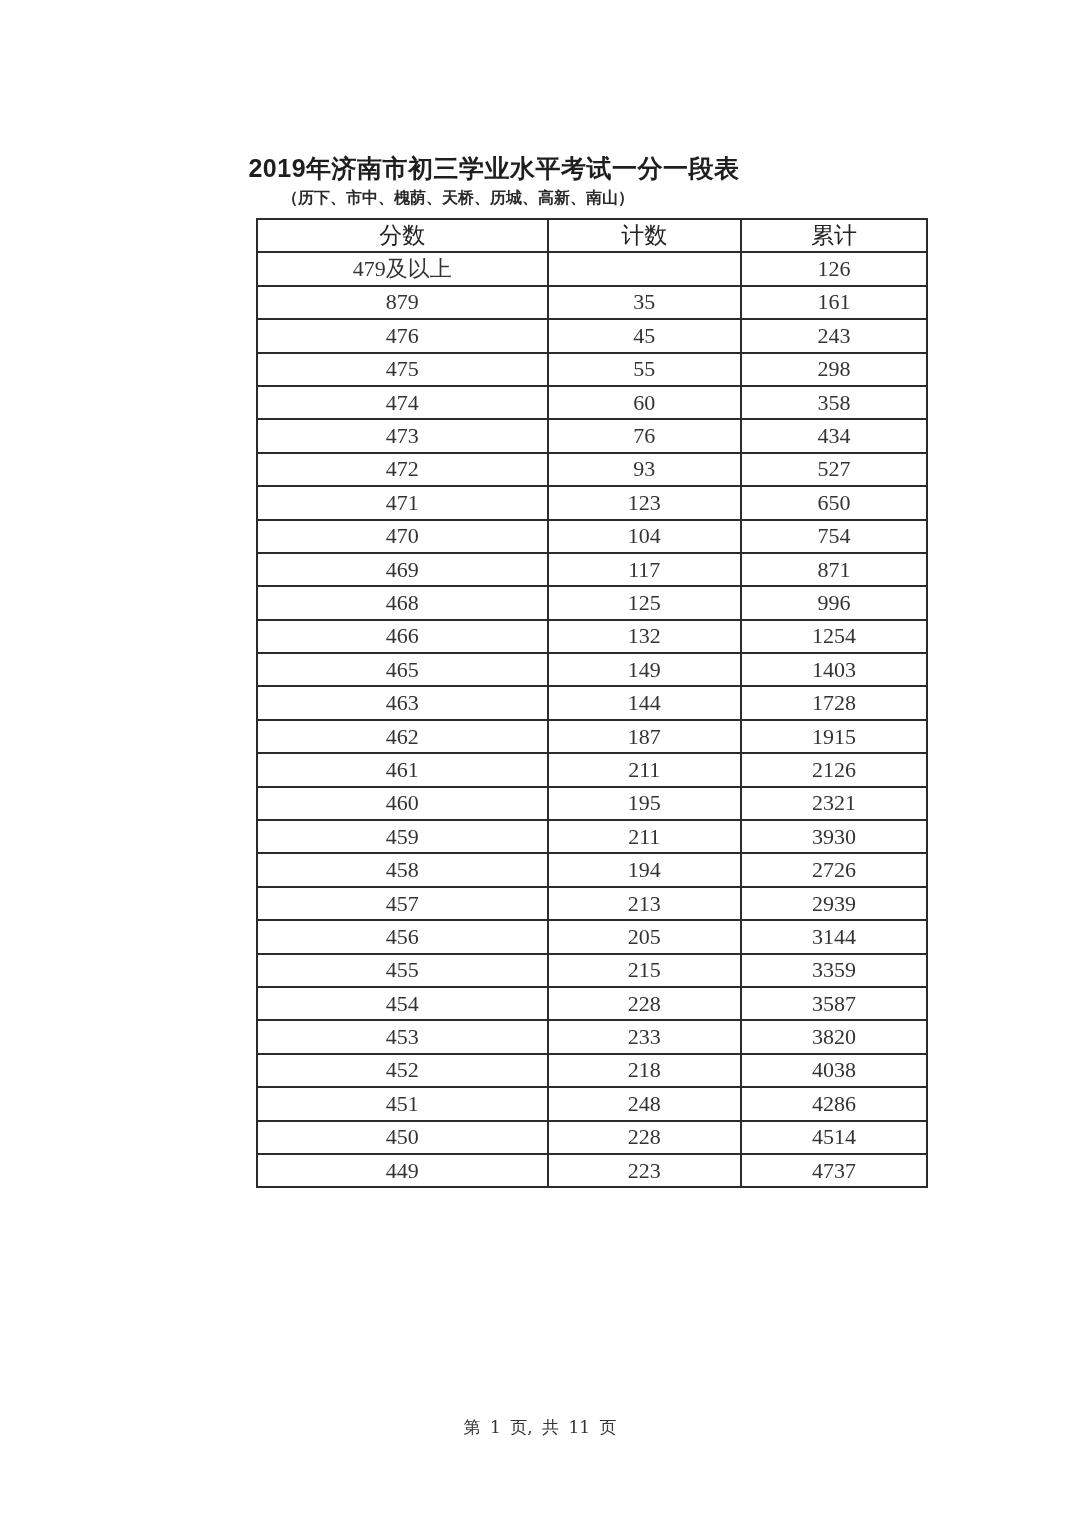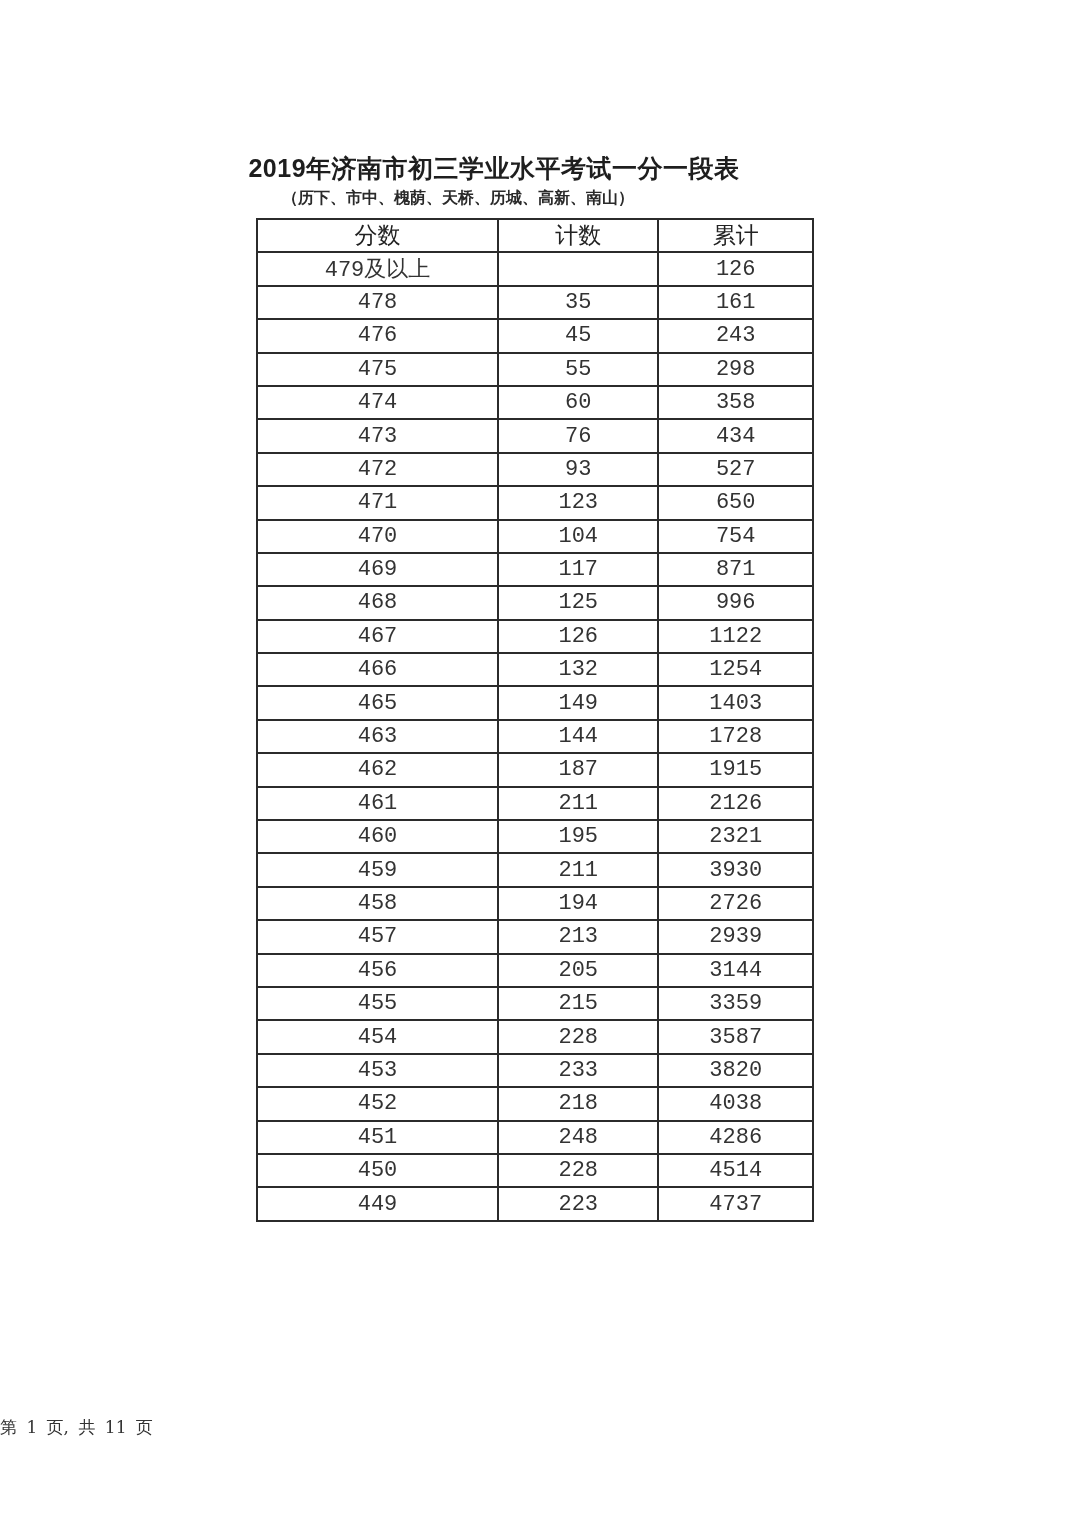--- a/index.html
+++ b/index.html
@@ -18,40 +18,41 @@
       letter-spacing: 0.5px;
     }
     .subtitle {
       position: absolute; left: 0; width: 916px; top: 188px;
       text-align: center;
       font-family: "DejaVu Sans", sans-serif;
       font-weight: bold; font-size: 16px; color: #2a2a2a;
     }
     table.score {
       position: absolute; left: 256px; top: 218px;
-      width: 558px;
+      width: 672px;
       border-collapse: collapse;
       border: 2px solid #2b2b2b;
-      font-family: Liberation Mono, monospace;
+      font-family: Liberation Serif, serif;
       color: #333;
     }
     table.score td, table.score th {
       border: 2px solid #2b2b2b;
       height: 31.4px;
       padding: 0;
       text-align: center;
       font-size: 22px;
       font-weight: normal;
     }
     table.score th { font-size: 23px; color: #222; }
     col.c1 { width: 242px; }
     col.c2 { width: 161px; }
     col.c3 { width: 155px; }
     .footer {
       position: absolute; left: 0; width: 1080px; top: 1416px;
+      text-align: center;
       font-family: "DejaVu Serif", serif;
       font-size: 17px; color: #333;
       word-spacing: 4px;
     }
   </style>
 </head>
 <body>
 
 <div class="title">2019年济南市初三学业水平考试一分一段表</div>
 <div class="subtitle">（历下、市中、槐荫、天桥、历城、高新、南山）</div>
@@ -69,21 +70,21 @@
       <th>累计</th>
     </tr>
   </thead>
   <tbody id="tbody">
       <tr>
         <td>479及以上</td>
         <td></td>
         <td>126</td>
       </tr>
       <tr>
-        <td>478</td>
+        <td>879</td>
         <td>35</td>
         <td>161</td>
       </tr>
       <tr>
         <td>476</td>
         <td>45</td>
         <td>243</td>
       </tr>
       <tr>
         <td>475</td>
@@ -119,25 +120,20 @@
         <td>469</td>
         <td>117</td>
         <td>871</td>
       </tr>
       <tr>
         <td>468</td>
         <td>125</td>
         <td>996</td>
       </tr>
       <tr>
-        <td>467</td>
-        <td>126</td>
-        <td>1122</td>
-      </tr>
-      <tr>
         <td>466</td>
         <td>132</td>
         <td>1254</td>
       </tr>
       <tr>
         <td>465</td>
         <td>149</td>
         <td>1403</td>
       </tr>
       <tr>

